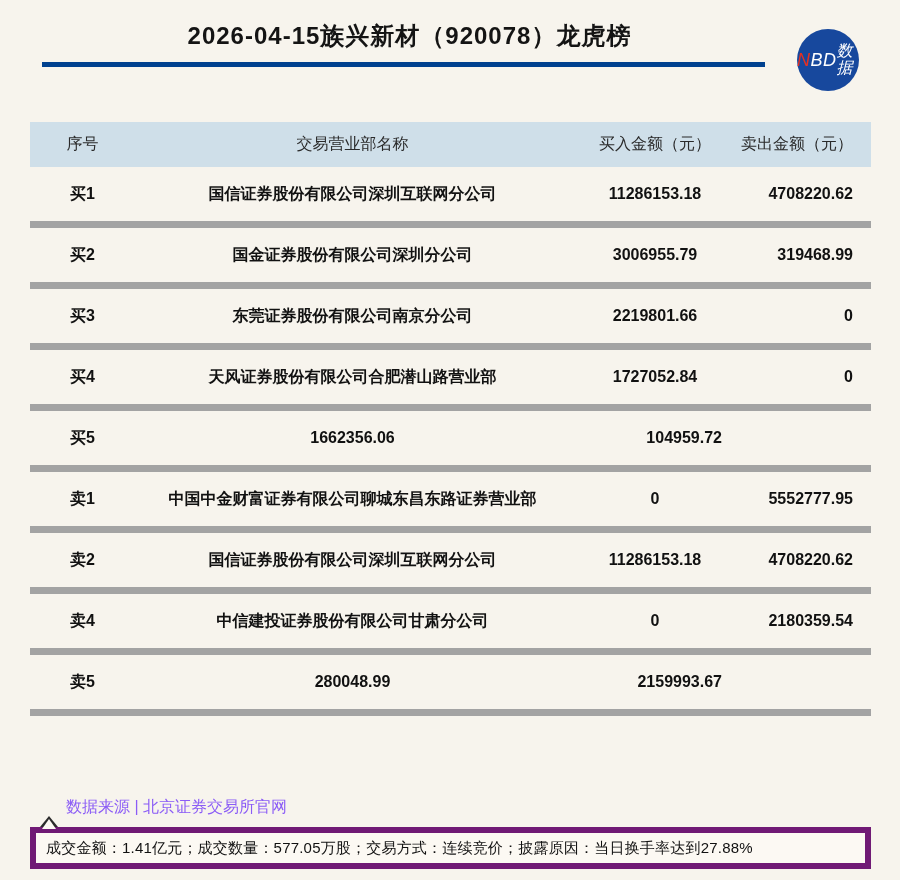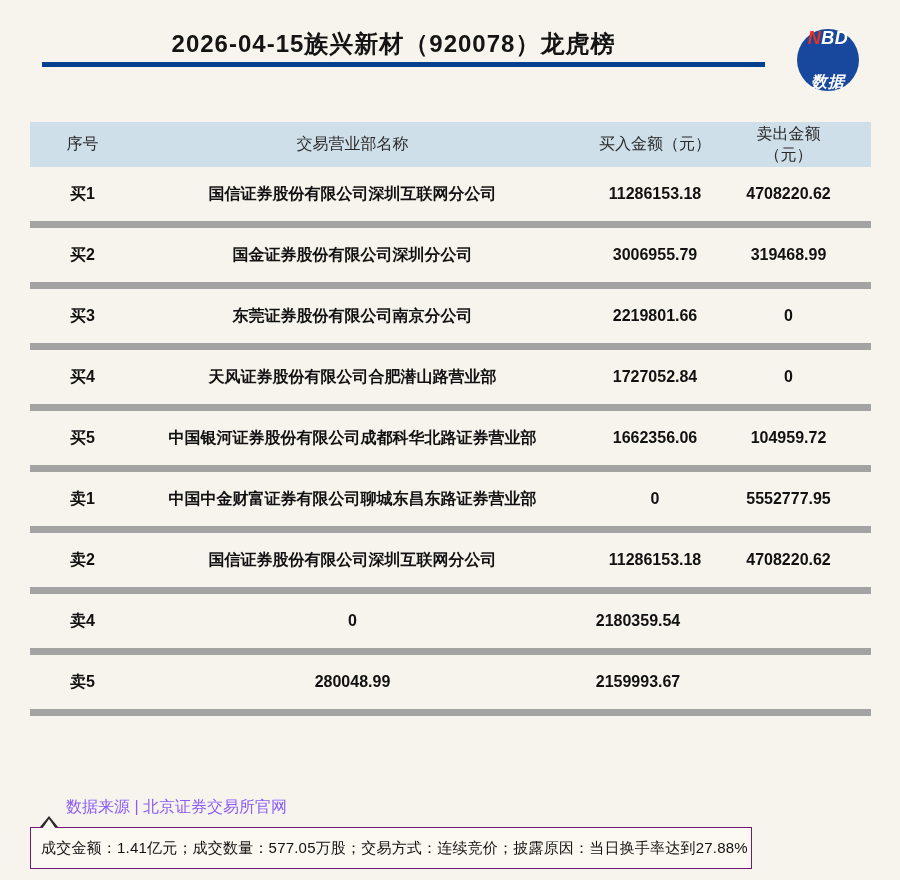--- a/index.html
+++ b/index.html
@@ -5,70 +5,70 @@
   * { margin:0; padding:0; box-sizing:border-box; }
   html,body { width:900px; height:880px; }
   body {
     position:relative;
     background:#f7f4ed;
     font-family:"Liberation Sans","DejaVu Sans",sans-serif;
     color:#1a1a1a;
     overflow:hidden;
   }
   .page-title {
-    position:absolute; top:20px; left:32px; width:723px;
+    position:absolute; top:20px; left:48px; width:723px;
     text-align:center; font-size:24px; font-weight:bold;
-    letter-spacing:1px; color:#141414;margin-top:8px;
+    letter-spacing:1px; color:#141414;
   }
   .title-underline {
     position:absolute; top:62px; left:42px; width:723px; height:5px;
     background:#00418f;
   }
   .logo {
     position:absolute; top:29px; left:797px; width:62px; height:62px;
     border-radius:50%; background:#17489d;
-    display:flex; flex-direction:column; align-items:center; justify-content:space-between;
-    font-style:italic; font-weight:bold; color:#ffffff; line-height:1.05;
+    display:flex; flex-direction:row; align-items:center; justify-content:flex-end;
+    font-style:italic; font-weight:normal; color:#ffffff; line-height:1.05;
   }
   .logo-line1 { font-size:18px; letter-spacing:0.5px; }
   .logo-line1 .red { color:#e63122; }
   .logo-line2 { font-size:16px; letter-spacing:1px; }
 
   .lhb-table { position:absolute; top:122px; left:30px; width:841px; }
   .t-head {
     height:45px; background:#cfdfe9;
     display:grid; grid-template-columns:105px 435px 170px 131px;
     align-items:center; font-size:16px; color:#2a2a2a;
   }
   .t-row {
     height:61px;
     display:grid; grid-template-columns:105px 435px 170px 131px;
     align-items:center; font-size:16px; font-weight:bold; color:#111;
     border-bottom:7px solid #a3a3a3;
   }
   .cell { text-align:center; }
-  .cell.col-sell { padding-right:34px; }
+  .cell.col-sell { padding-right:18px;text-align:right; }
 
   .source-line {
     position:absolute; top:797px; left:30px;
     font-size:16px; color:#8b5cf6;margin-left:36px;
   }
   .pointer-outer {
     position:absolute; top:816px; left:40px; width:0; height:0;
     border-left:9px solid transparent; border-right:9px solid transparent;
     border-bottom:11px solid #2b2b2b; z-index:2;
   }
   .pointer-inner {
     position:absolute; top:819px; left:42px; width:0; height:0;
     border-left:7px solid transparent; border-right:7px solid transparent;
     border-bottom:10px solid #fcf9f3; z-index:4;
   }
   .note-box {
-    position:absolute; top:827px; left:30px; width:722px; height:42px;
-    background:#fcf9f3; border:1px solid #701a75; z-index:1;
+    position:absolute; top:827px; left:30px; width:841px; height:42px;
+    background:#fcf9f3; border:6px solid #701a75; z-index:1;
     display:flex; align-items:center; padding-left:10px;
     font-size:15px; color:#111; letter-spacing:0.2px;
   }
 </style>
 </head>
 <body>
 
 <div class="page-title">2026-04-15族兴新材（920078）龙虎榜</div>
 <div class="title-underline"></div>
 
@@ -108,21 +108,20 @@
 
   <div class="t-row">
     <div class="cell">买4</div>
     <div class="cell">天风证券股份有限公司合肥潜山路营业部</div>
     <div class="cell">1727052.84</div>
     <div class="cell col-sell">0</div>
   </div>
 
   <div class="t-row">
     <div class="cell">买5</div>
-    <div class="cell">中国银河证券股份有限公司成都科华北路证券营业部</div>
     <div class="cell">1662356.06</div>
     <div class="cell col-sell">104959.72</div>
   </div>
 
   <div class="t-row">
     <div class="cell">卖1</div>
     <div class="cell">中国中金财富证券有限公司聊城东昌东路证券营业部</div>
     <div class="cell">0</div>
     <div class="cell col-sell">5552777.95</div>
   </div>
@@ -130,20 +129,21 @@
   <div class="t-row">
     <div class="cell">卖2</div>
     <div class="cell">国信证券股份有限公司深圳互联网分公司</div>
     <div class="cell">11286153.18</div>
     <div class="cell col-sell">4708220.62</div>
   </div>
 
 
   <div class="t-row">
     <div class="cell">卖4</div>
+    <div class="cell">中信建投证券股份有限公司甘肃分公司</div>
     <div class="cell">0</div>
     <div class="cell col-sell">2180359.54</div>
   </div>
 
   <div class="t-row">
     <div class="cell">卖5</div>
     <div class="cell">280048.99</div>
     <div class="cell col-sell">2159993.67</div>
   </div>
 </div>

